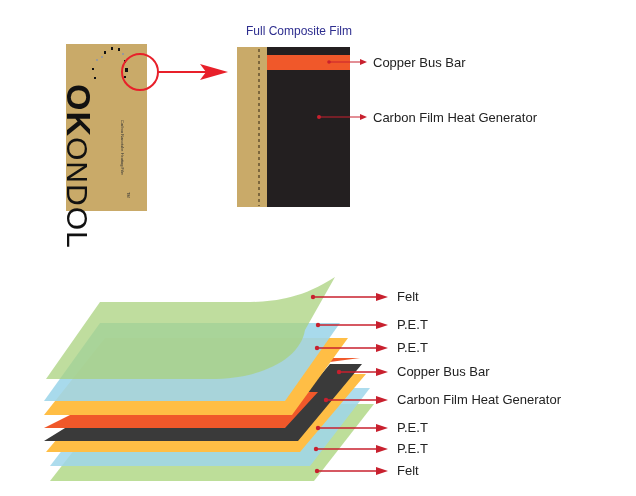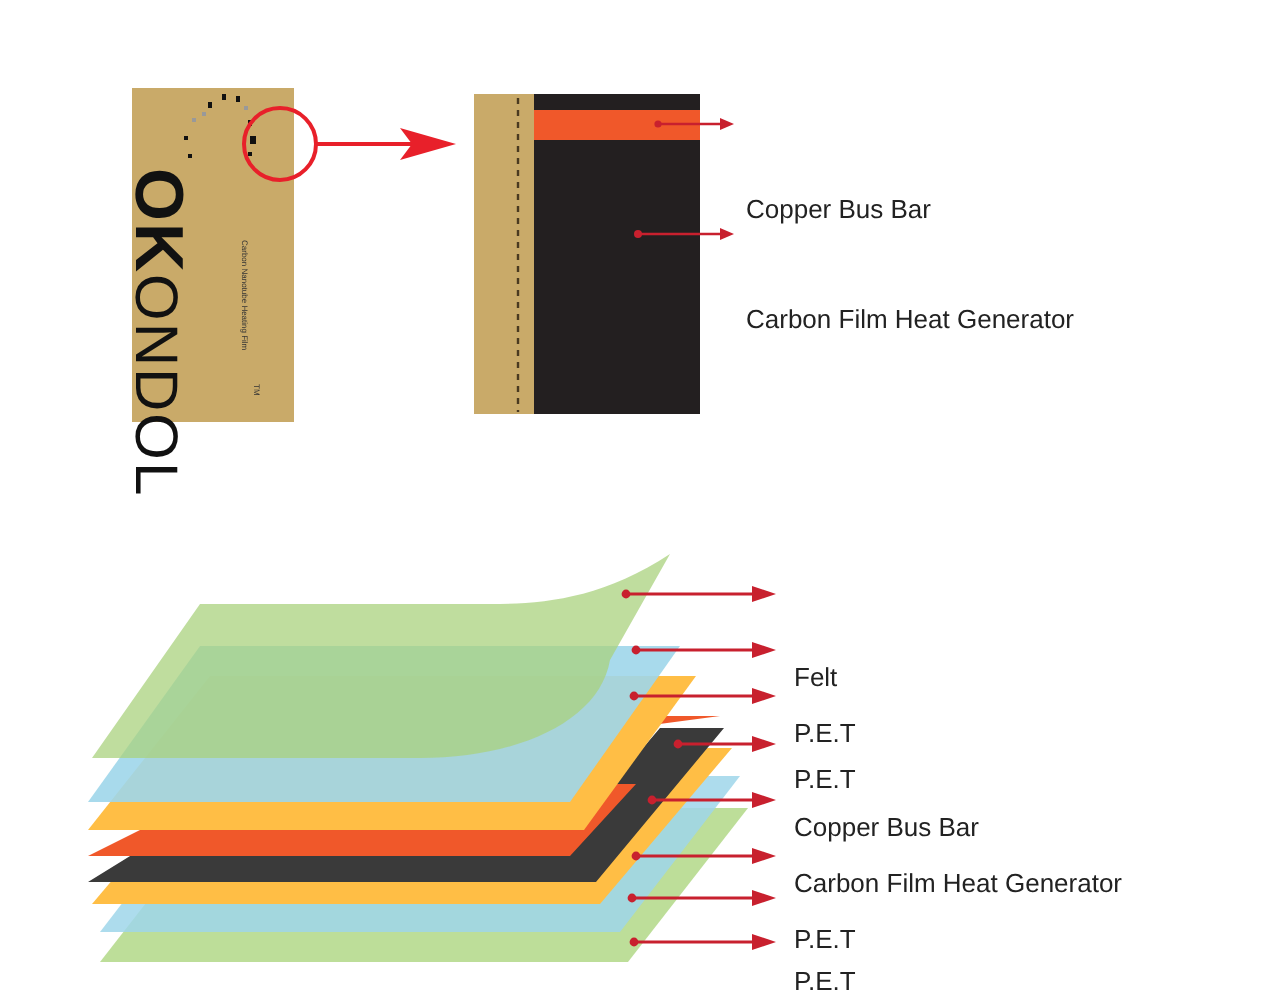--- a/index.html
+++ b/index.html
@@ -1,18 +1,18 @@
 <!DOCTYPE html>
 <html><head>
 <meta charset="utf-8">
 <style>
   html, body { margin:0; padding:0; background:#ffffff; }
   body { width:636px; height:496px; position:relative; overflow:hidden; font-family:"Liberation Sans", sans-serif; }
   #stage { position:absolute; left:0; top:0; width:636px; height:496px; }
-  .lbl { position:absolute; font-size:13px; color:#222222; white-space:nowrap; line-height:1;margin-top:42px; }
+  .lbl { position:absolute; font-size:13px; color:#222222; white-space:nowrap; line-height:1; }
   .title { position:absolute; font-size:12px; color:#2e2e8f; white-space:nowrap; line-height:1; }
   .brand-card { position:absolute; left:66px; top:44px; width:81px; height:167px; background:#c9aa69; }
   .brand-text { position:absolute; left:96px; top:84px; transform-origin:0 0; transform:rotate(90deg); font-size:30px; color:#111; letter-spacing:1px; white-space:nowrap; line-height:1; font-family:"Liberation Sans", sans-serif; }
   .brand-text .big { font-size:34px; font-weight:bold; }
   .brand-sub { position:absolute; left:124px; top:120px; transform-origin:0 0; transform:rotate(90deg); font-size:4px; color:#333; white-space:nowrap; line-height:1; }
   .brand-tm { position:absolute; left:131px; top:192px; font-size:4px; color:#333; transform-origin:0 0; transform:rotate(90deg); }
 </style>
 </head>
 <body>
 
@@ -111,20 +111,21 @@
           <polygon points="376,445 388,449 376,453" fill="#c8202e"></polygon>
         </g>
         <g>
           <line x1="317" y1="471" x2="382" y2="471" stroke="#c8202e" stroke-width="1.4"></line>
           <circle cx="317" cy="471" r="2.2" fill="#c8202e"></circle>
           <polygon points="376,467 388,471 376,475" fill="#c8202e"></polygon>
         </g>
       </g>
   </svg>
 
+  <div class="title" style="left:246px;top:25px;">Full Composite Film</div>
   <div class="lbl" style="left:373px;top:56px;">Copper Bus Bar</div>
   <div class="lbl" style="left:373px;top:111px;">Carbon Film Heat Generator</div>
 
   <div id="stack-labels">
       <div class="lbl" style="left: 397px; top: 290px;">Felt</div>
       <div class="lbl" style="left: 397px; top: 318px;">P.E.T</div>
       <div class="lbl" style="left: 397px; top: 341px;">P.E.T</div>
       <div class="lbl" style="left: 397px; top: 365px;">Copper Bus Bar</div>
       <div class="lbl" style="left: 397px; top: 393px;">Carbon Film Heat Generator</div>
       <div class="lbl" style="left: 397px; top: 421px;">P.E.T</div>

